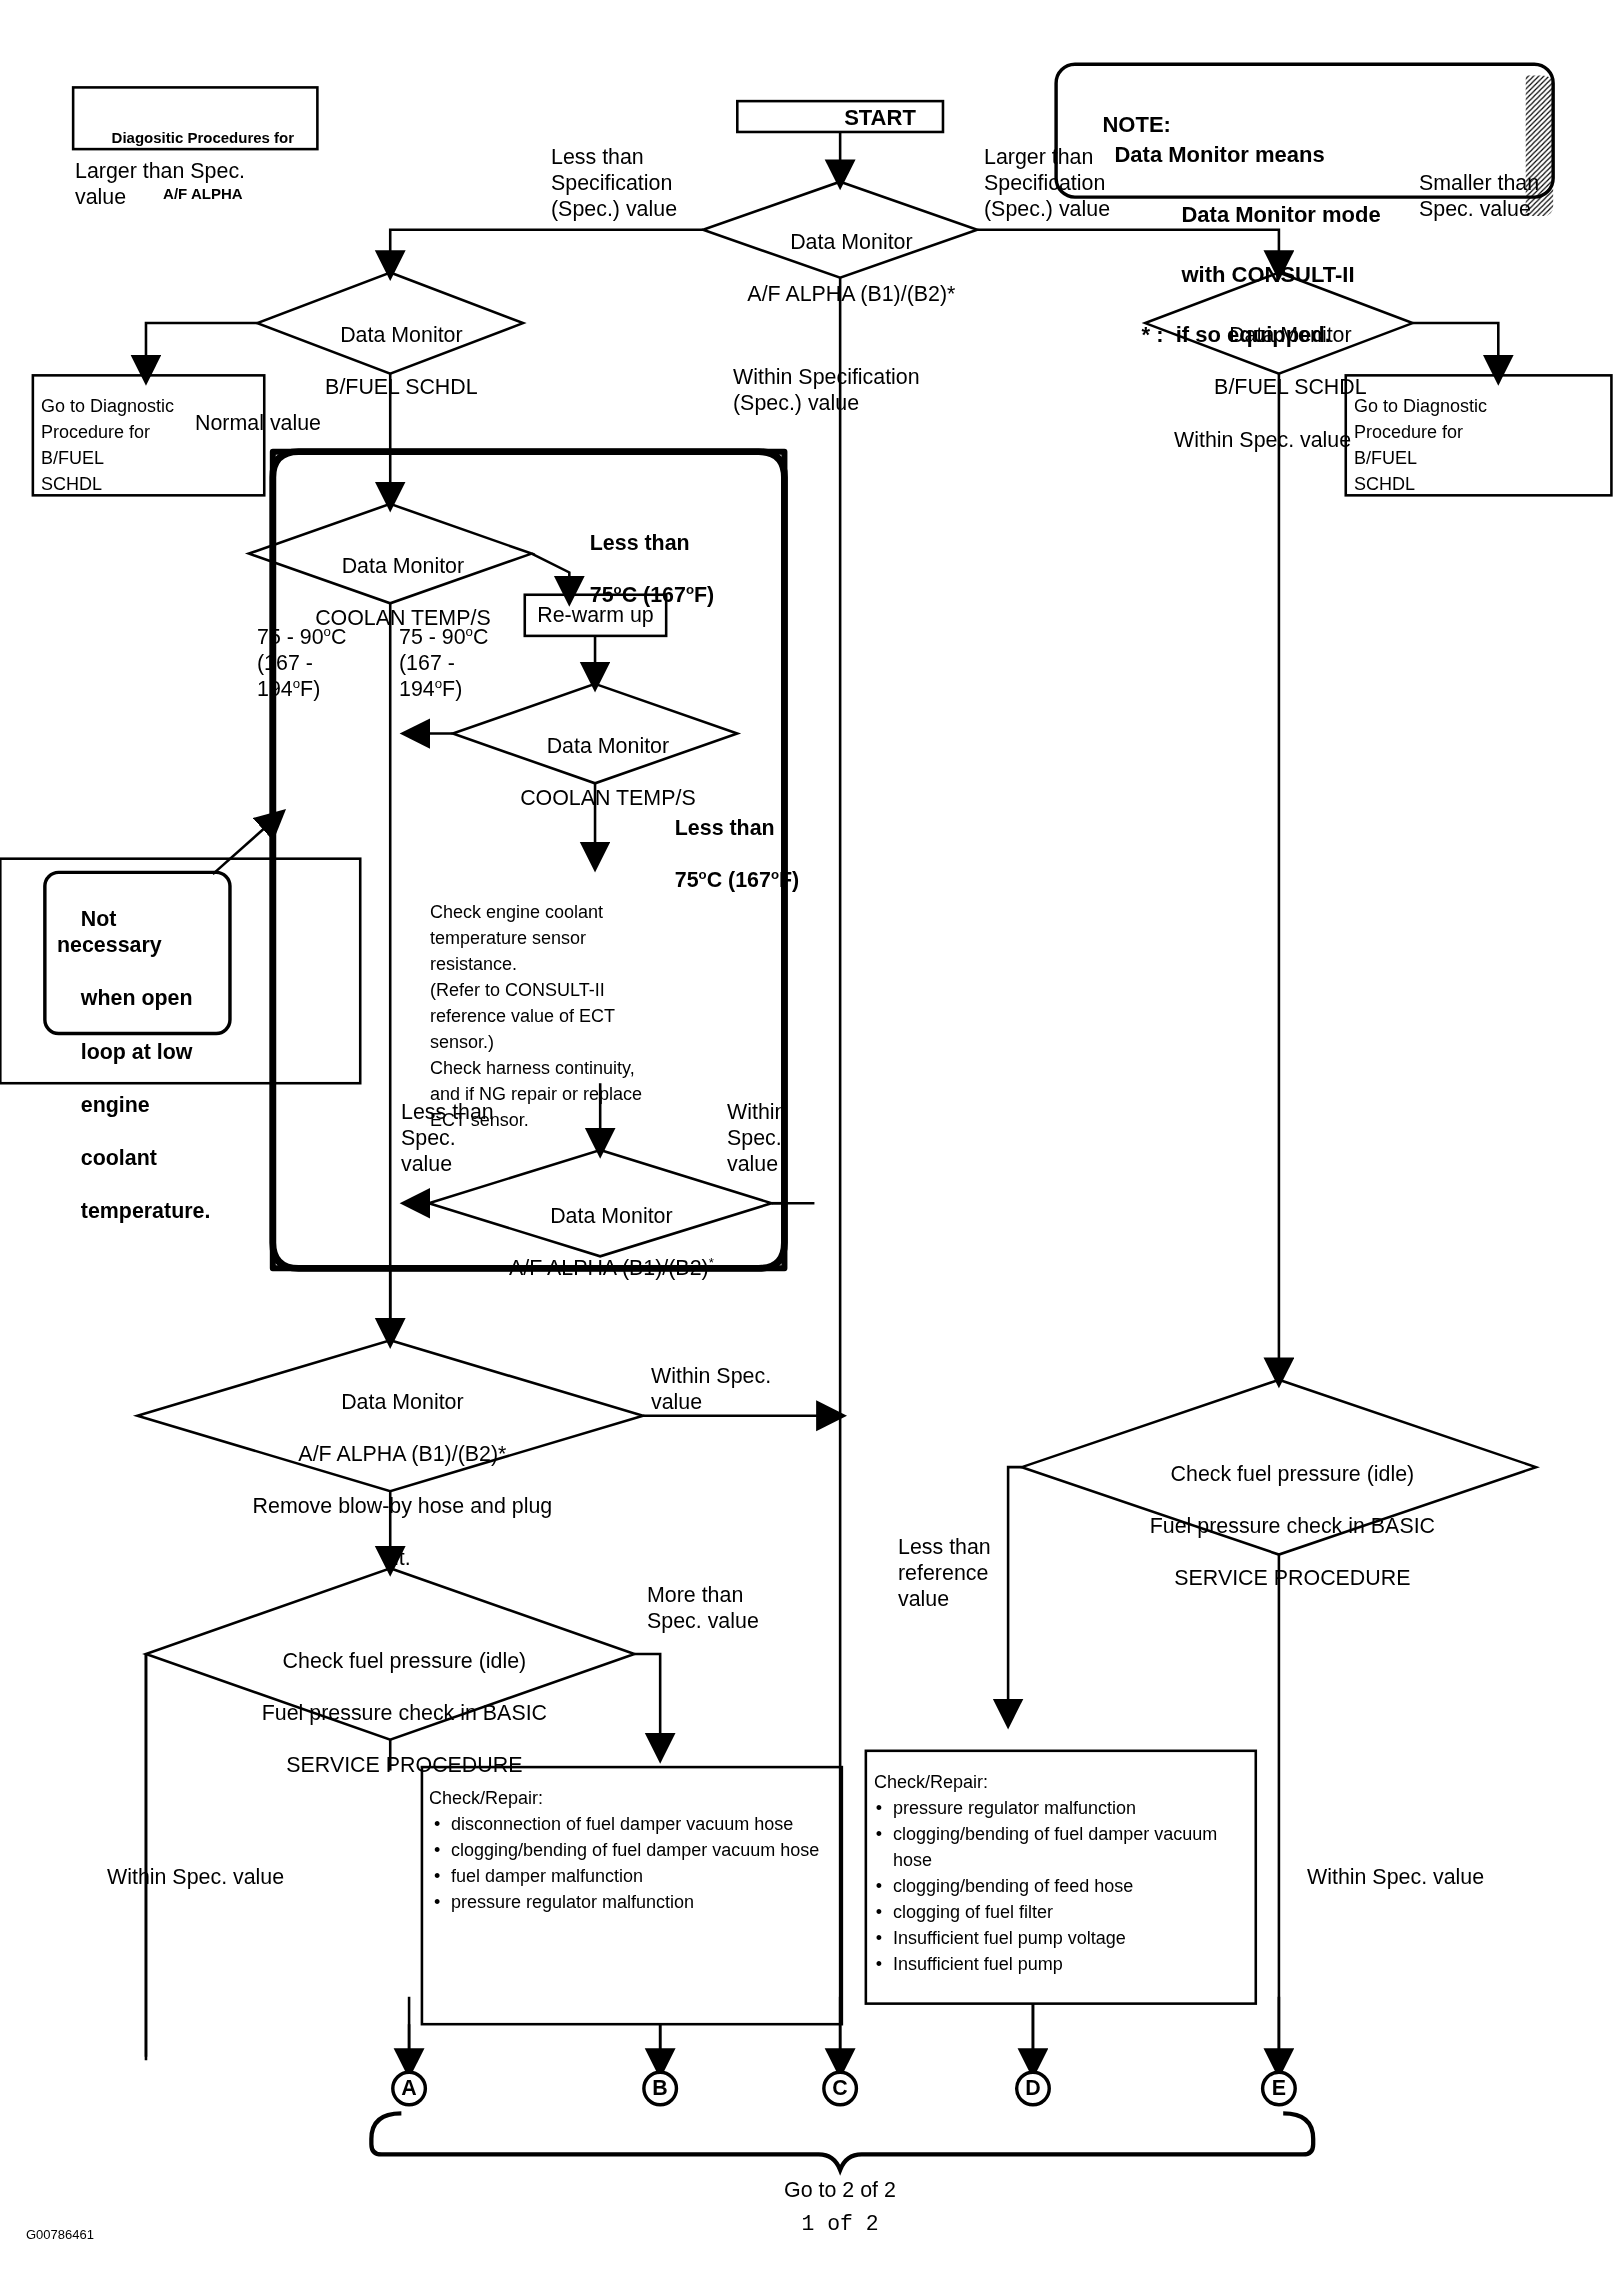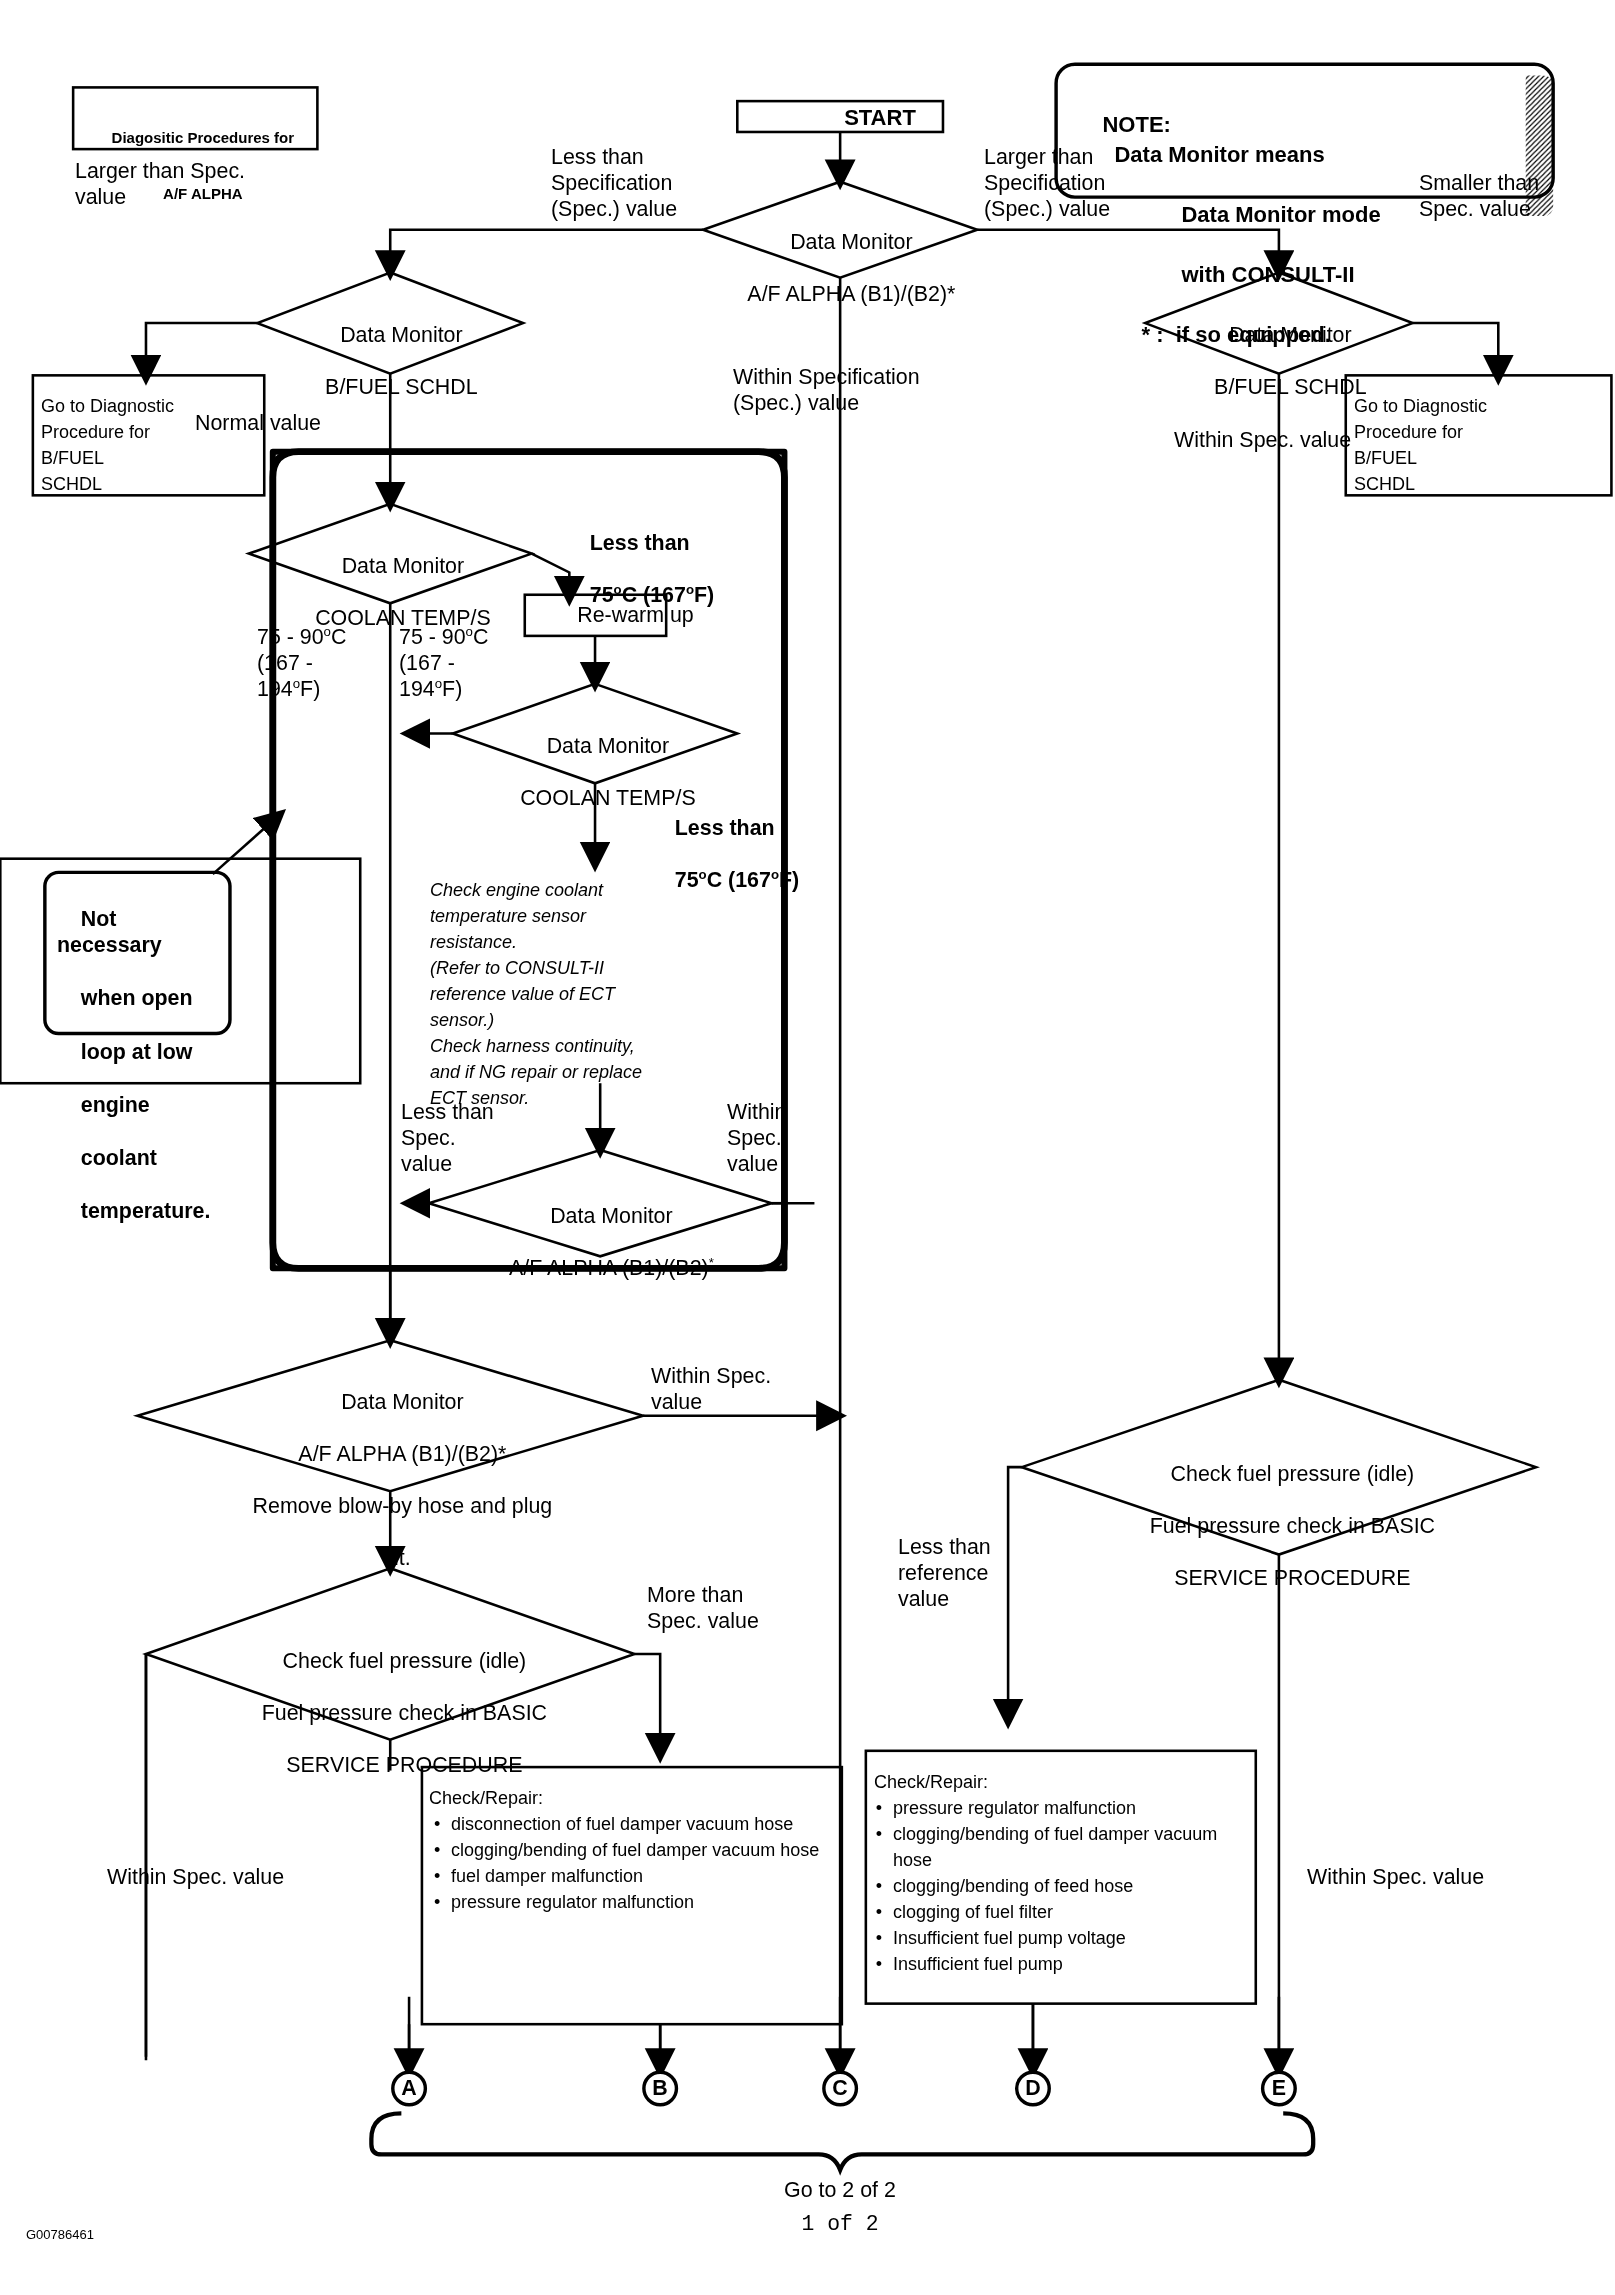--- a/index.html
+++ b/index.html
@@ -234,36 +234,36 @@
   <div class="lbl ctr" style="left:254px;top:527px;width:274px;">
     <span>Data Monitor</span><br>
     <span>COOLAN TEMP/S</span>
   </div>
 
   <div class="lbl bold" style="left:566px;top:504px;width:223px;">
     <span>Less than</span><br>
     <span>75<sup>o</sup>C (167<sup>o</sup>F)</span>
   </div>
 
-  <div class="lbl ctr" style="left:525px;top:602px;width:141px;padding-left:40px;">Re-warm up</div>
+  <div class="lbl ctr" style="left:525px;top:602px;width:141px;">Re-warm up</div>
 
   <div class="lbl" style="left:257px;top:624px;width:137px;">75 - 90<sup>o</sup>C<br>(167 -<br>194<sup>o</sup>F)</div>
   <div class="lbl" style="left:399px;top:624px;width:137px;">75 - 90<sup>o</sup>C<br>(167 -<br>194<sup>o</sup>F)</div>
 
   <div class="lbl ctr" style="left:459px;top:707px;width:274px;">
     <span>Data Monitor</span><br>
     <span>COOLAN TEMP/S</span>
   </div>
 
   <div class="lbl bold" style="left:651px;top:789px;width:223px;">
     <span>Less than</span><br>
     <span>75<sup>o</sup>C (167<sup>o</sup>F)</span>
   </div>
 
-  <div class="boxtxt" style="left:430px;top:866px;width:346px;font-style:italic;">
+  <div class="boxtxt" style="left:430px;top:888px;width:346px;">
     <span>Check engine coolant</span><br>
     <span>temperature sensor</span><br>
     <span>resistance.</span><br>
     <span>(Refer to CONSULT-II</span><br>
     <span>reference value of ECT</span><br>
     <span>sensor.)</span><br>
     <span>Check harness continuity,</span><br>
     <span>and if NG repair or replace</span><br>
     <span>ECT sensor.</span>
   </div>

